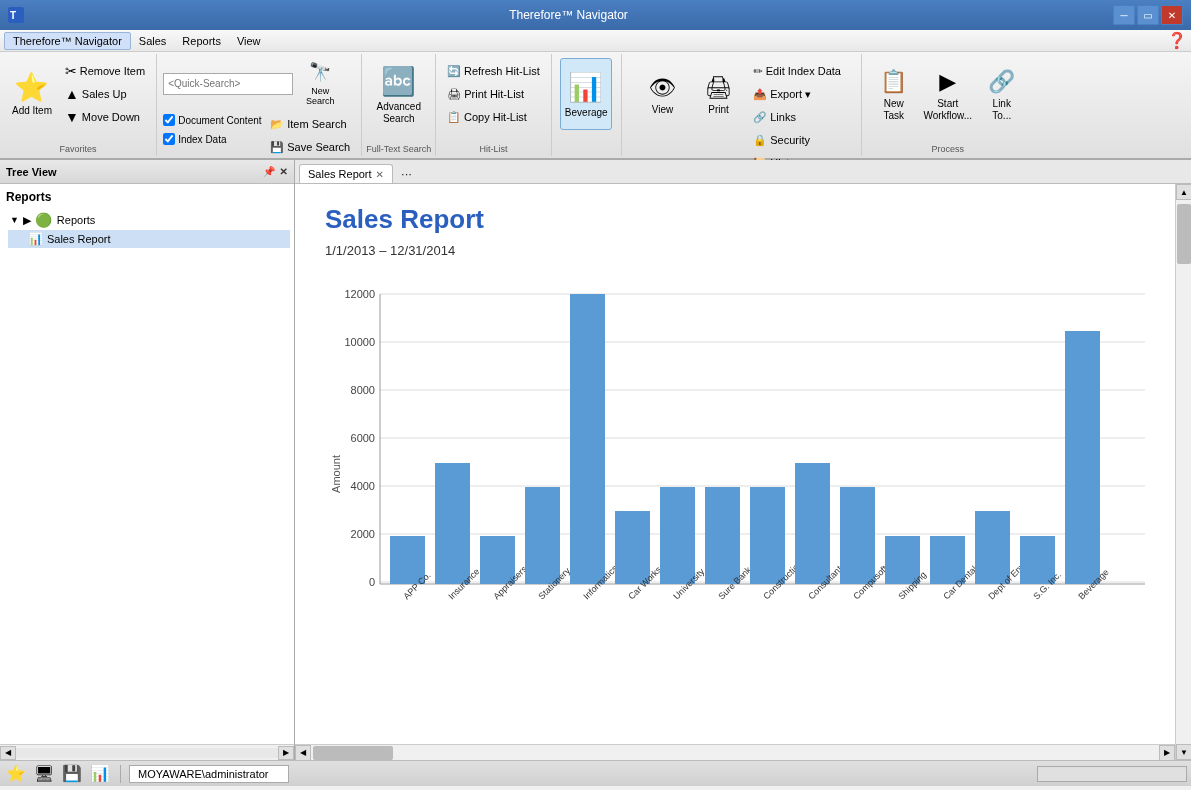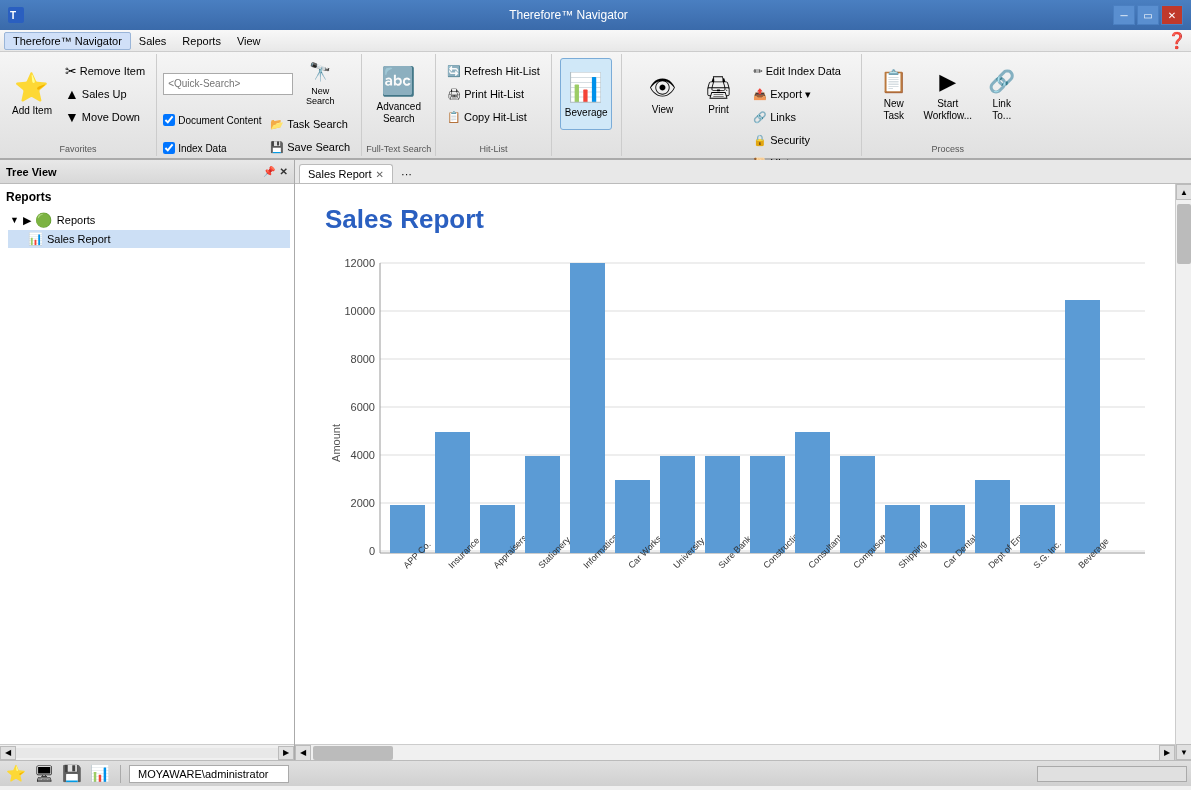--- a/index.html
+++ b/index.html
@@ -320,34 +320,34 @@
   <div class="ribbon-group" style="min-width:200px;">
     <div class="ribbon-group-inner" style="flex-direction:column; gap:2px;">
       <div style="display:flex;gap:2px;align-items:center;">
         <input type="text" class="ribbon-search-input" placeholder="&lt;Quick-Search&gt;" style="">
         <div class="ribbon-btn-small" style="flex-direction:column;height:auto;width:50px;text-align:center;">
           <span style="font-size:18px;">🔭</span>
           <span style="font-size:9px;">New<br>Search</span>
         </div>
       </div>
       <div style="display:flex;gap:4px;">
-        <div style="display:flex;flex-direction:column;gap:10px;">
+        <div style="display:flex;flex-direction:column;gap:1px;">
           <label class="ribbon-checkbox">
             <input type="checkbox" checked="" style="">
             <span>Document Content</span>
           </label>
           <label class="ribbon-checkbox">
             <input type="checkbox" checked="" style="">
             <span>Index Data</span>
           </label>
         </div>
         <div class="ribbon-col">
           <div class="ribbon-btn-small">
             <span>📂</span>
-            <span>Task Search</span>
+            <span>Item Search</span>
           </div>
           <div class="ribbon-btn-small">
             <span>💾</span>
             <span>Save Search</span>
           </div>
         </div>
       </div>
     </div>
     <div class="ribbon-group-label">Search</div>
   </div>
@@ -492,20 +492,21 @@
         <span class="tab-close">✕</span>
       </div>
       <div class="doc-tab-more">···</div>
     </div>
 
     <div id="content-wrapper">
       <div id="main-inner">
 
         <div id="report-area">
           <div id="report-title">Sales Report</div>
+          <div id="report-date">1/1/2013 – 12/31/2014</div>
 
           <div id="chart-container">
             <svg id="chart-svg" width="820" height="430">
 
               <line x1="55" y1="20" x2="820" y2="20" stroke="#ddd" stroke-width="1"></line>
               <line x1="55" y1="68" x2="820" y2="68" stroke="#ddd" stroke-width="1"></line>
               <line x1="55" y1="116" x2="820" y2="116" stroke="#ddd" stroke-width="1"></line>
               <line x1="55" y1="164" x2="820" y2="164" stroke="#ddd" stroke-width="1"></line>
               <line x1="55" y1="212" x2="820" y2="212" stroke="#ddd" stroke-width="1"></line>
               <line x1="55" y1="260" x2="820" y2="260" stroke="#ddd" stroke-width="1"></line>

